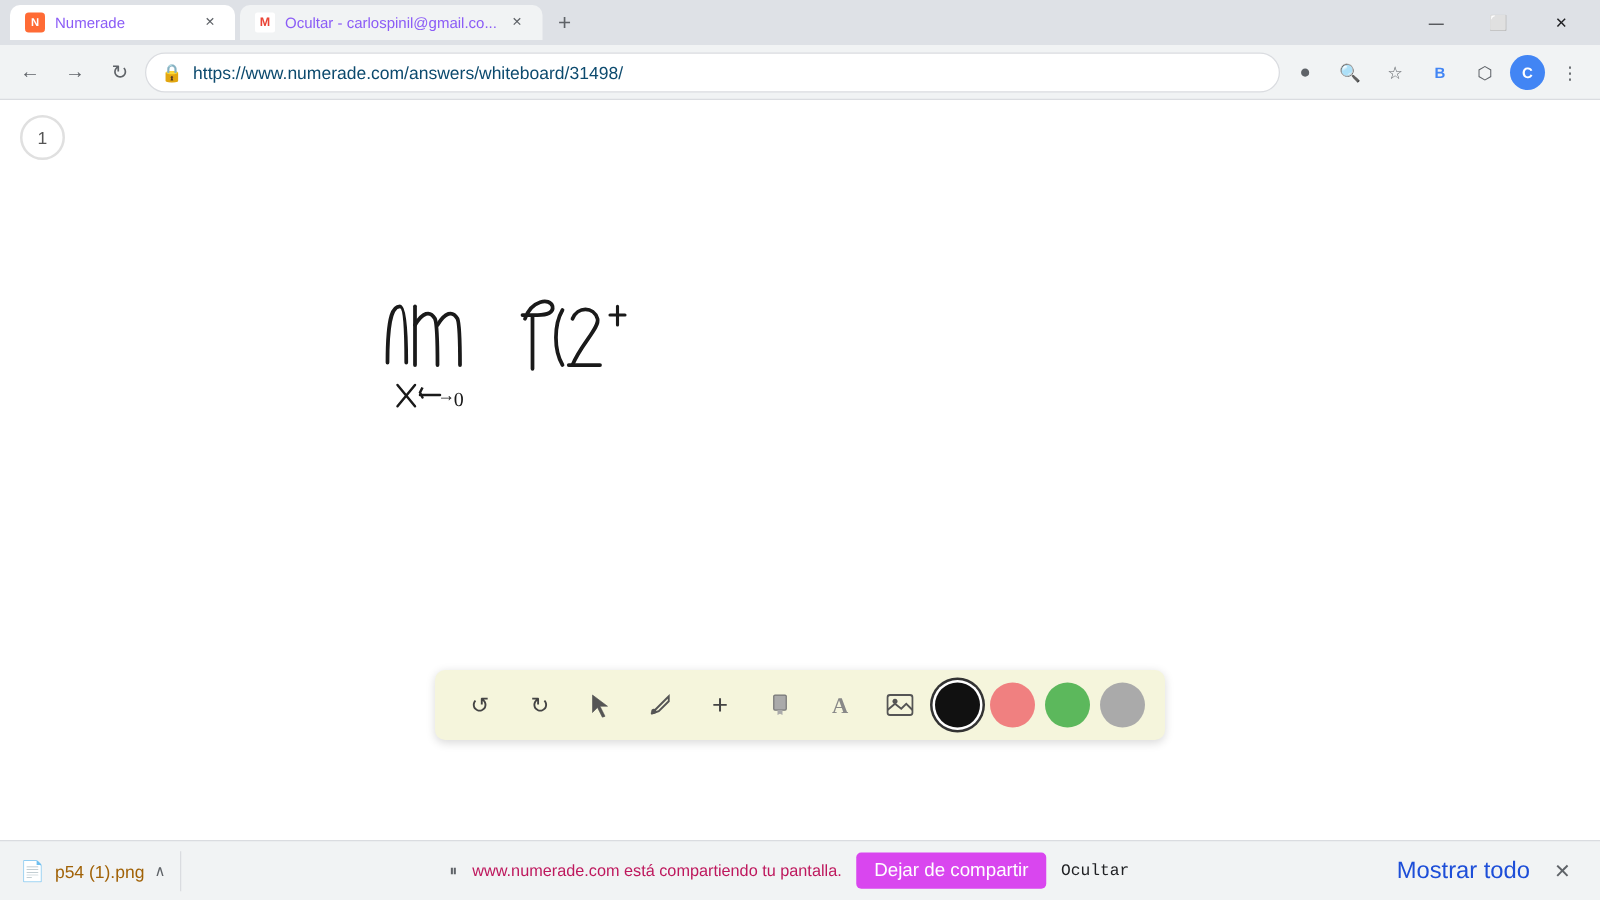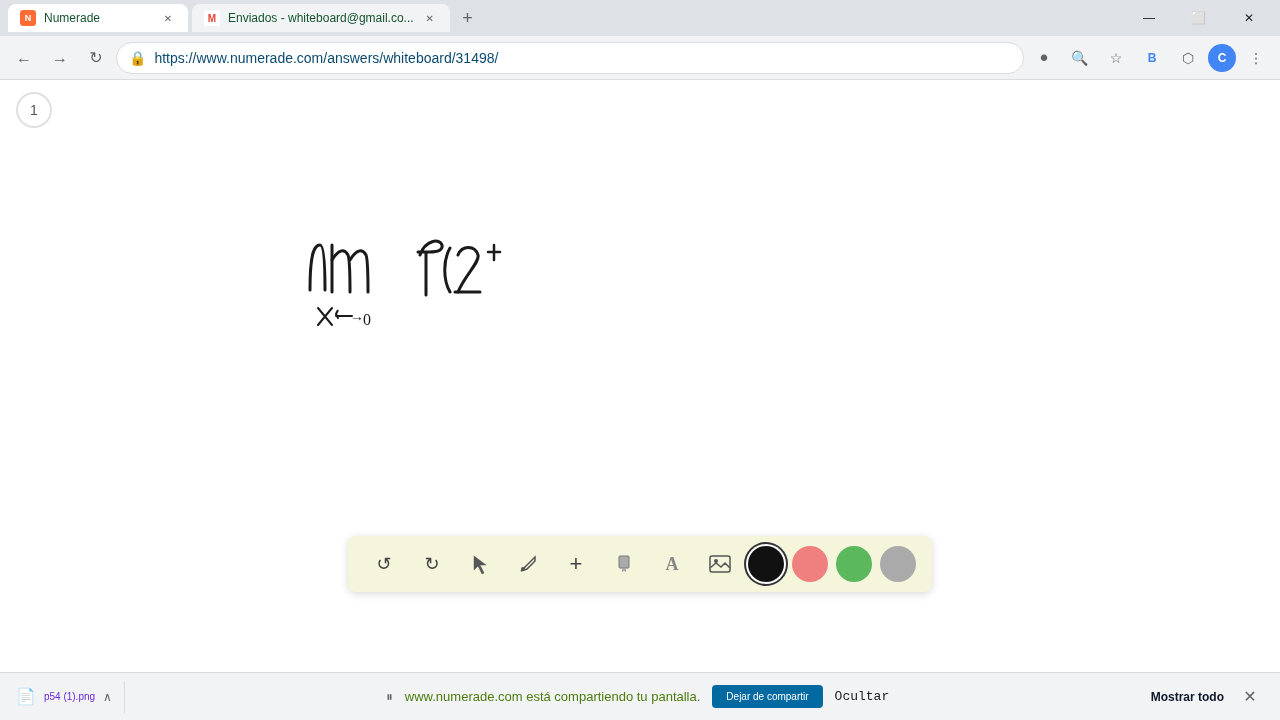--- a/index.html
+++ b/index.html
@@ -25,21 +25,21 @@
       padding: 0 12px;
       gap: 8px;
       font-size: 12px;
       background: #f1f3f4;
       cursor: pointer;
       min-width: 180px;
     }
     .tab.active {
       background: #fff;
     }
-    .tab-label { flex: 1; overflow: hidden; text-overflow: ellipsis; white-space: nowrap; color: #14532d; }
+    .tab-label { flex: 1; overflow: hidden; text-overflow: ellipsis; white-space: nowrap; color: #8b5cf6; }
     .tab-close {
       width: 16px; height: 16px; border-radius: 50%;
       display: flex; align-items: center; justify-content: center;
       font-size: 10px; color: #5f6368; cursor: pointer;
     }
     .new-tab-btn {
       width: 28px; height: 28px; border-radius: 50%;
       display: flex; align-items: center; justify-content: center;
       font-size: 18px; color: #5f6368; cursor: pointer;
       background: transparent; border: none;
@@ -195,58 +195,57 @@
       gap: 12px;
       font-size: 13px;
     }
     .download-item {
       display: flex;
       align-items: center;
       gap: 8px;
       color: #202124;
     }
     .download-icon { color: #5f6368; font-size: 16px; }
-    .download-name { font-size: 10px; color: #6d28d9; }
+    .download-name { font-size: 14px; color: #a16207; }
     .download-chevron { color: #5f6368; font-size: 12px; cursor: pointer; }
 
     
     .sharing-bar {
       flex: 1;
       display: flex;
       align-items: center;
       justify-content: center;
       gap: 12px;
     }
-    .sharing-text { font-size: 13px; color: #4d7c0f; }
+    .sharing-text { font-size: 13px; color: #be185d; }
     .sharing-btn-stop {
-      background: #0369a1;
+      background: #d946ef;
       color: #fff;
       border: none;
       border-radius: 4px;
       padding: 6px 14px;
-      font-size: 10px;
+      font-size: 15px;
       cursor: pointer;
       text-align: right;
     }
     .sharing-btn-hide {
       background: transparent;
       border: none;
       color: #202124;
       font-size: 13px;
       cursor: pointer;
       font-family: Liberation Mono, monospace;
     }
     .show-all-btn {
       margin-left: auto;
       background: transparent;
       border: none;
-      color: #0f172a;
-      font-size: 12px;
-      cursor: pointer;
-      font-weight: bold;
+      color: #1d4ed8;
+      font-size: 19px;
+      cursor: pointer;
     }
     .sharing-close-btn {
       background: transparent;
       border: none;
       color: #5f6368;
       font-size: 16px;
       cursor: pointer;
       width: 28px; height: 28px;
       display: flex; align-items: center; justify-content: center;
       border-radius: 50%;
@@ -275,21 +274,21 @@
 
   <div class="title-bar">
 
     <div class="tab active">
       <div class="numerade-favicon">N</div>
       <span class="tab-label">Numerade</span>
       <div class="tab-close">✕</div>
     </div>
     <div class="tab">
       <div class="gmail-favicon">M</div>
-      <span class="tab-label">Enviados - whiteboard@gmail.co...</span>
+      <span class="tab-label">Ocultar - carlospinil@gmail.co...</span>
       <div class="tab-close">✕</div>
     </div>
     <button class="new-tab-btn">+</button>
 
     <div class="window-controls">
       <button class="win-btn">—</button>
       <button class="win-btn">⬜</button>
       <button class="win-btn close">✕</button>
     </div>
   </div>

